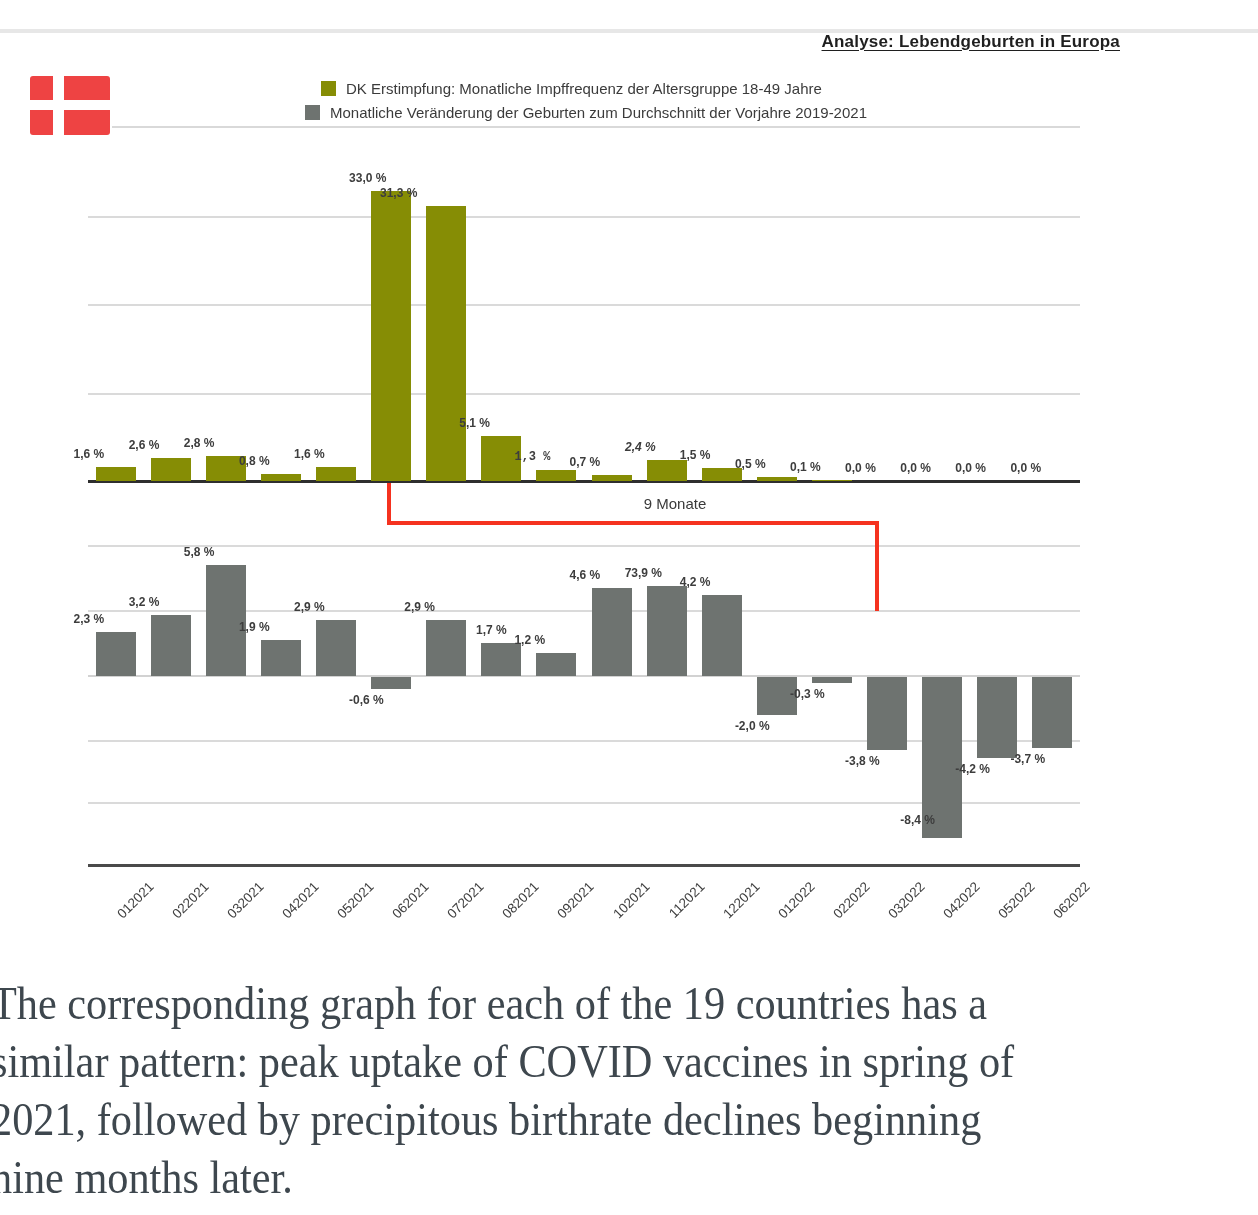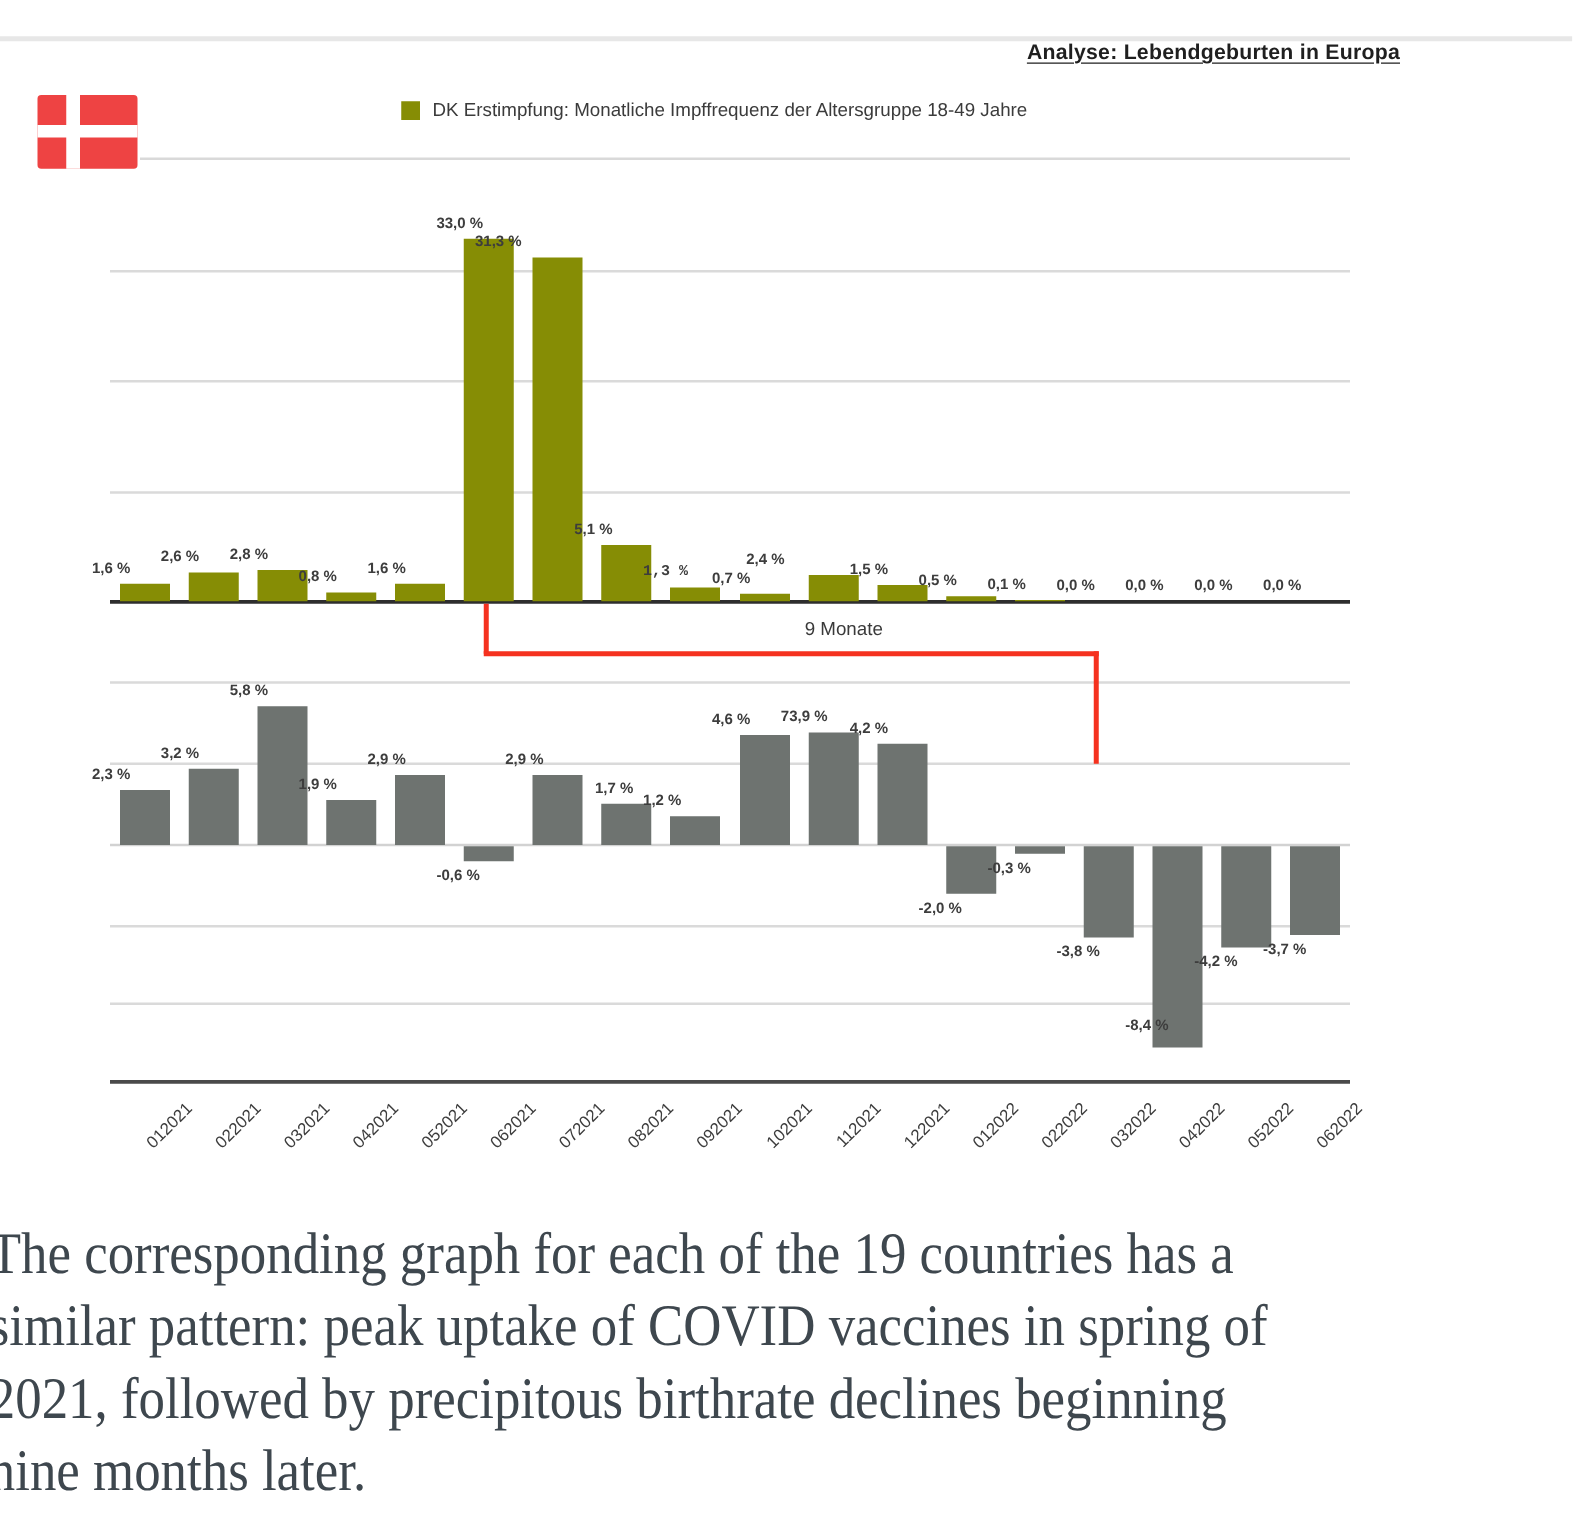--- a/index.html
+++ b/index.html
@@ -42,20 +42,24 @@
   <div id="article-title">Analyse: Lebendgeburten in Europa</div>
 
   <div id="flag">
     <div class="cross-v"></div>
     <div class="cross-h"></div>
   </div>
 
   <div class="legend-row" style="top:80px;margin-left:16px;">
     <span class="swatch" style="background: rgb(134, 141, 5);"></span>
     <span class="lbl">DK Erstimpfung: Monatliche Impffrequenz der Altersgruppe 18-49 Jahre</span>
+  </div>
+  <div class="legend-row" style="top:104px;">
+    <span class="swatch" style="background: rgb(110, 115, 112);"></span>
+    <span class="lbl">Monatliche Veränderung der Geburten zum Durchschnitt der Vorjahre 2019-2021</span>
   </div>
   <div class="hairline" style="left:112px;top:126px;width:968px;height:2px;background:#d9d9d9;"></div>
 
   <div id="chart">
 
     <div class="gridline" style="left:88px;width:992px;top:216px;"></div>
     <div class="gridline" style="left:88px;width:992px;top:304px;"></div>
     <div class="gridline" style="left:88px;width:992px;top:393px;"></div>
 
     <div class="axisline" style="left:88px;width:992px;top:480px;height:3px;background:#2e2e2e;"></div>
@@ -118,21 +122,21 @@
         <div class="val-label" style="left: 514.444px; top: 449.56px; font-family: Liberation Mono, monospace;">1,3 %</div>
         <div class="bar" style="left: 536.444px; top: 652.96px; width: 40px; height: 23.04px; background: rgb(110, 115, 112);"></div>
         <div class="val-label" style="left: 514.444px; top: 632.96px;">1,2 %</div>
         <div class="x-label" style="right: 671.556px; top: 879px;">092021</div>
         <div class="bar" style="left: 591.556px; top: 474.84px; width: 40px; height: 6.16px; background: rgb(134, 141, 5);"></div>
         <div class="val-label" style="left: 569.556px; top: 454.84px;">0,7 %</div>
         <div class="bar" style="left: 591.556px; top: 587.68px; width: 40px; height: 88.32px; background: rgb(110, 115, 112);"></div>
         <div class="val-label" style="left: 569.556px; top: 567.68px;">4,6 %</div>
         <div class="x-label" style="right: 616.444px; top: 879px;">102021</div>
         <div class="bar" style="left: 646.667px; top: 459.88px; width: 40px; height: 21.12px; background: rgb(134, 141, 5);"></div>
-        <div class="val-label" style="left: 597px; top: 439.88px;">2,4 %</div>
+        <div class="val-label" style="left: 625px; top: 439.88px; font-style: italic;">2,4 %</div>
         <div class="bar" style="left: 646.667px; top: 585.76px; width: 40px; height: 90.24px; background: rgb(110, 115, 112);"></div>
         <div class="val-label" style="left: 624.667px; top: 565.76px;">73,9 %</div>
         <div class="x-label" style="right: 561.333px; top: 879px;">112021</div>
         <div class="bar" style="left: 701.778px; top: 467.8px; width: 40px; height: 13.2px; background: rgb(134, 141, 5);"></div>
         <div class="val-label" style="left: 679.778px; top: 447.8px;">1,5 %</div>
         <div class="bar" style="left: 701.778px; top: 595.36px; width: 40px; height: 80.64px; background: rgb(110, 115, 112);"></div>
         <div class="val-label" style="left: 679.778px; top: 575.36px;">4,2 %</div>
         <div class="x-label" style="right: 506.222px; top: 879px;">122021</div>
         <div class="bar" style="left: 756.889px; top: 476.6px; width: 40px; height: 4.4px; background: rgb(134, 141, 5);"></div>
         <div class="val-label" style="left: 734.889px; top: 456.6px;">0,5 %</div>

